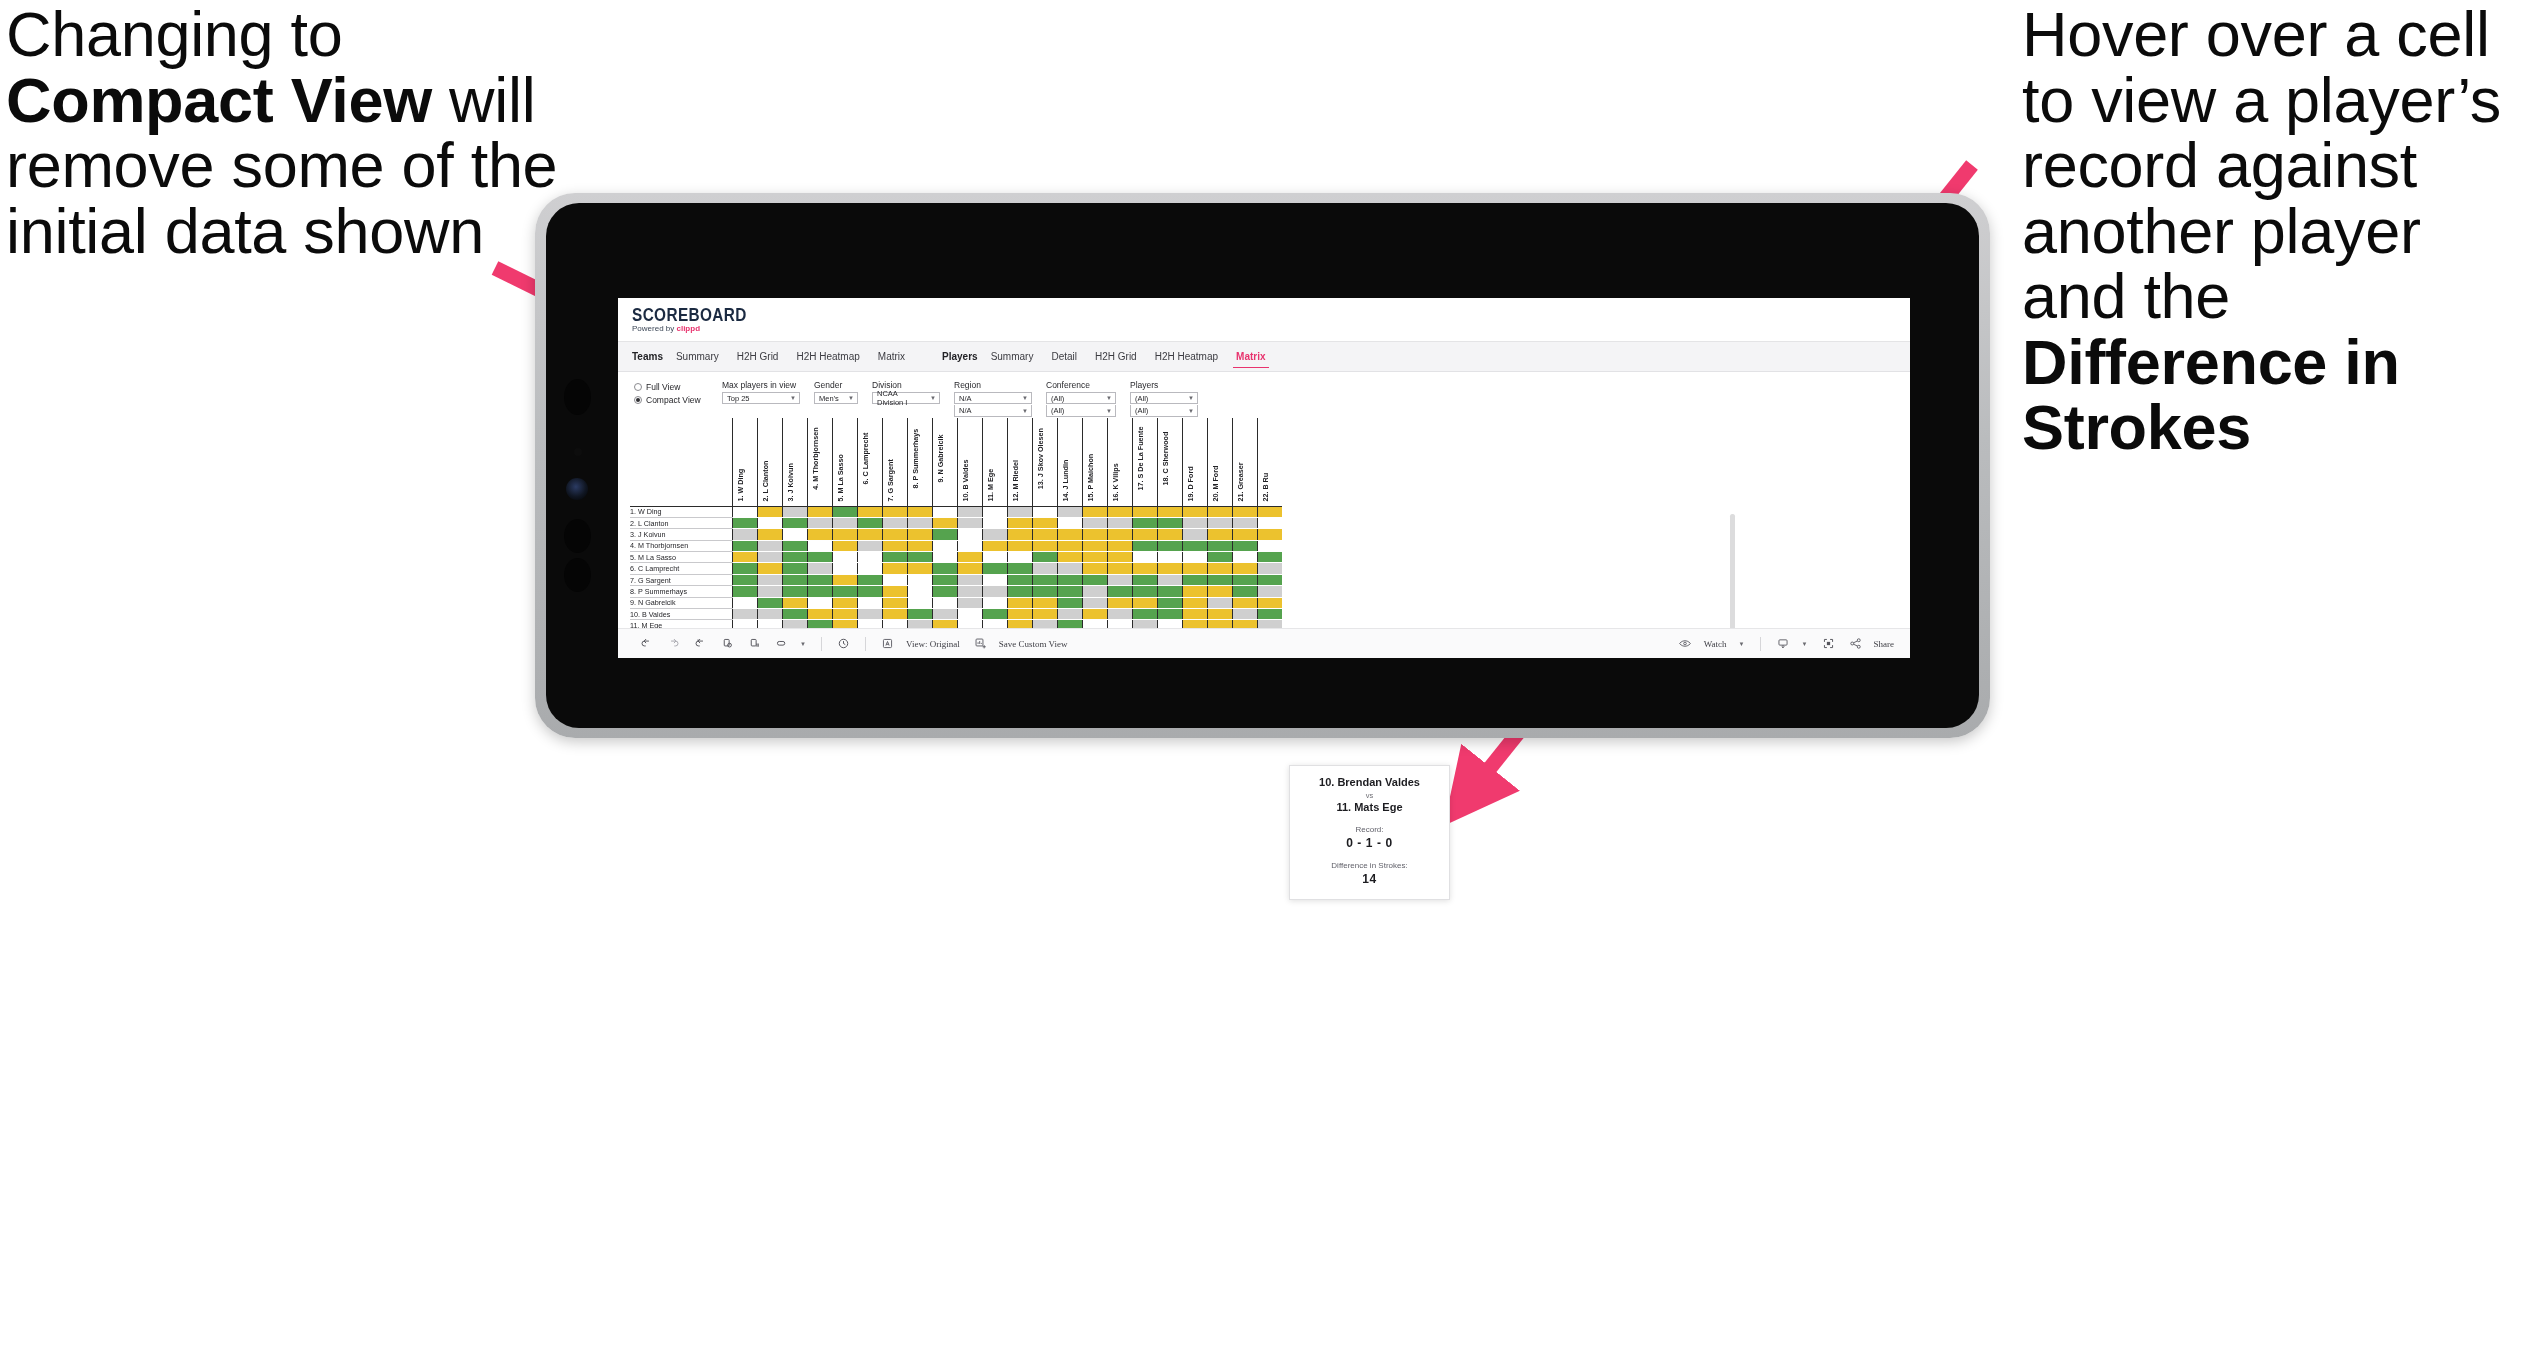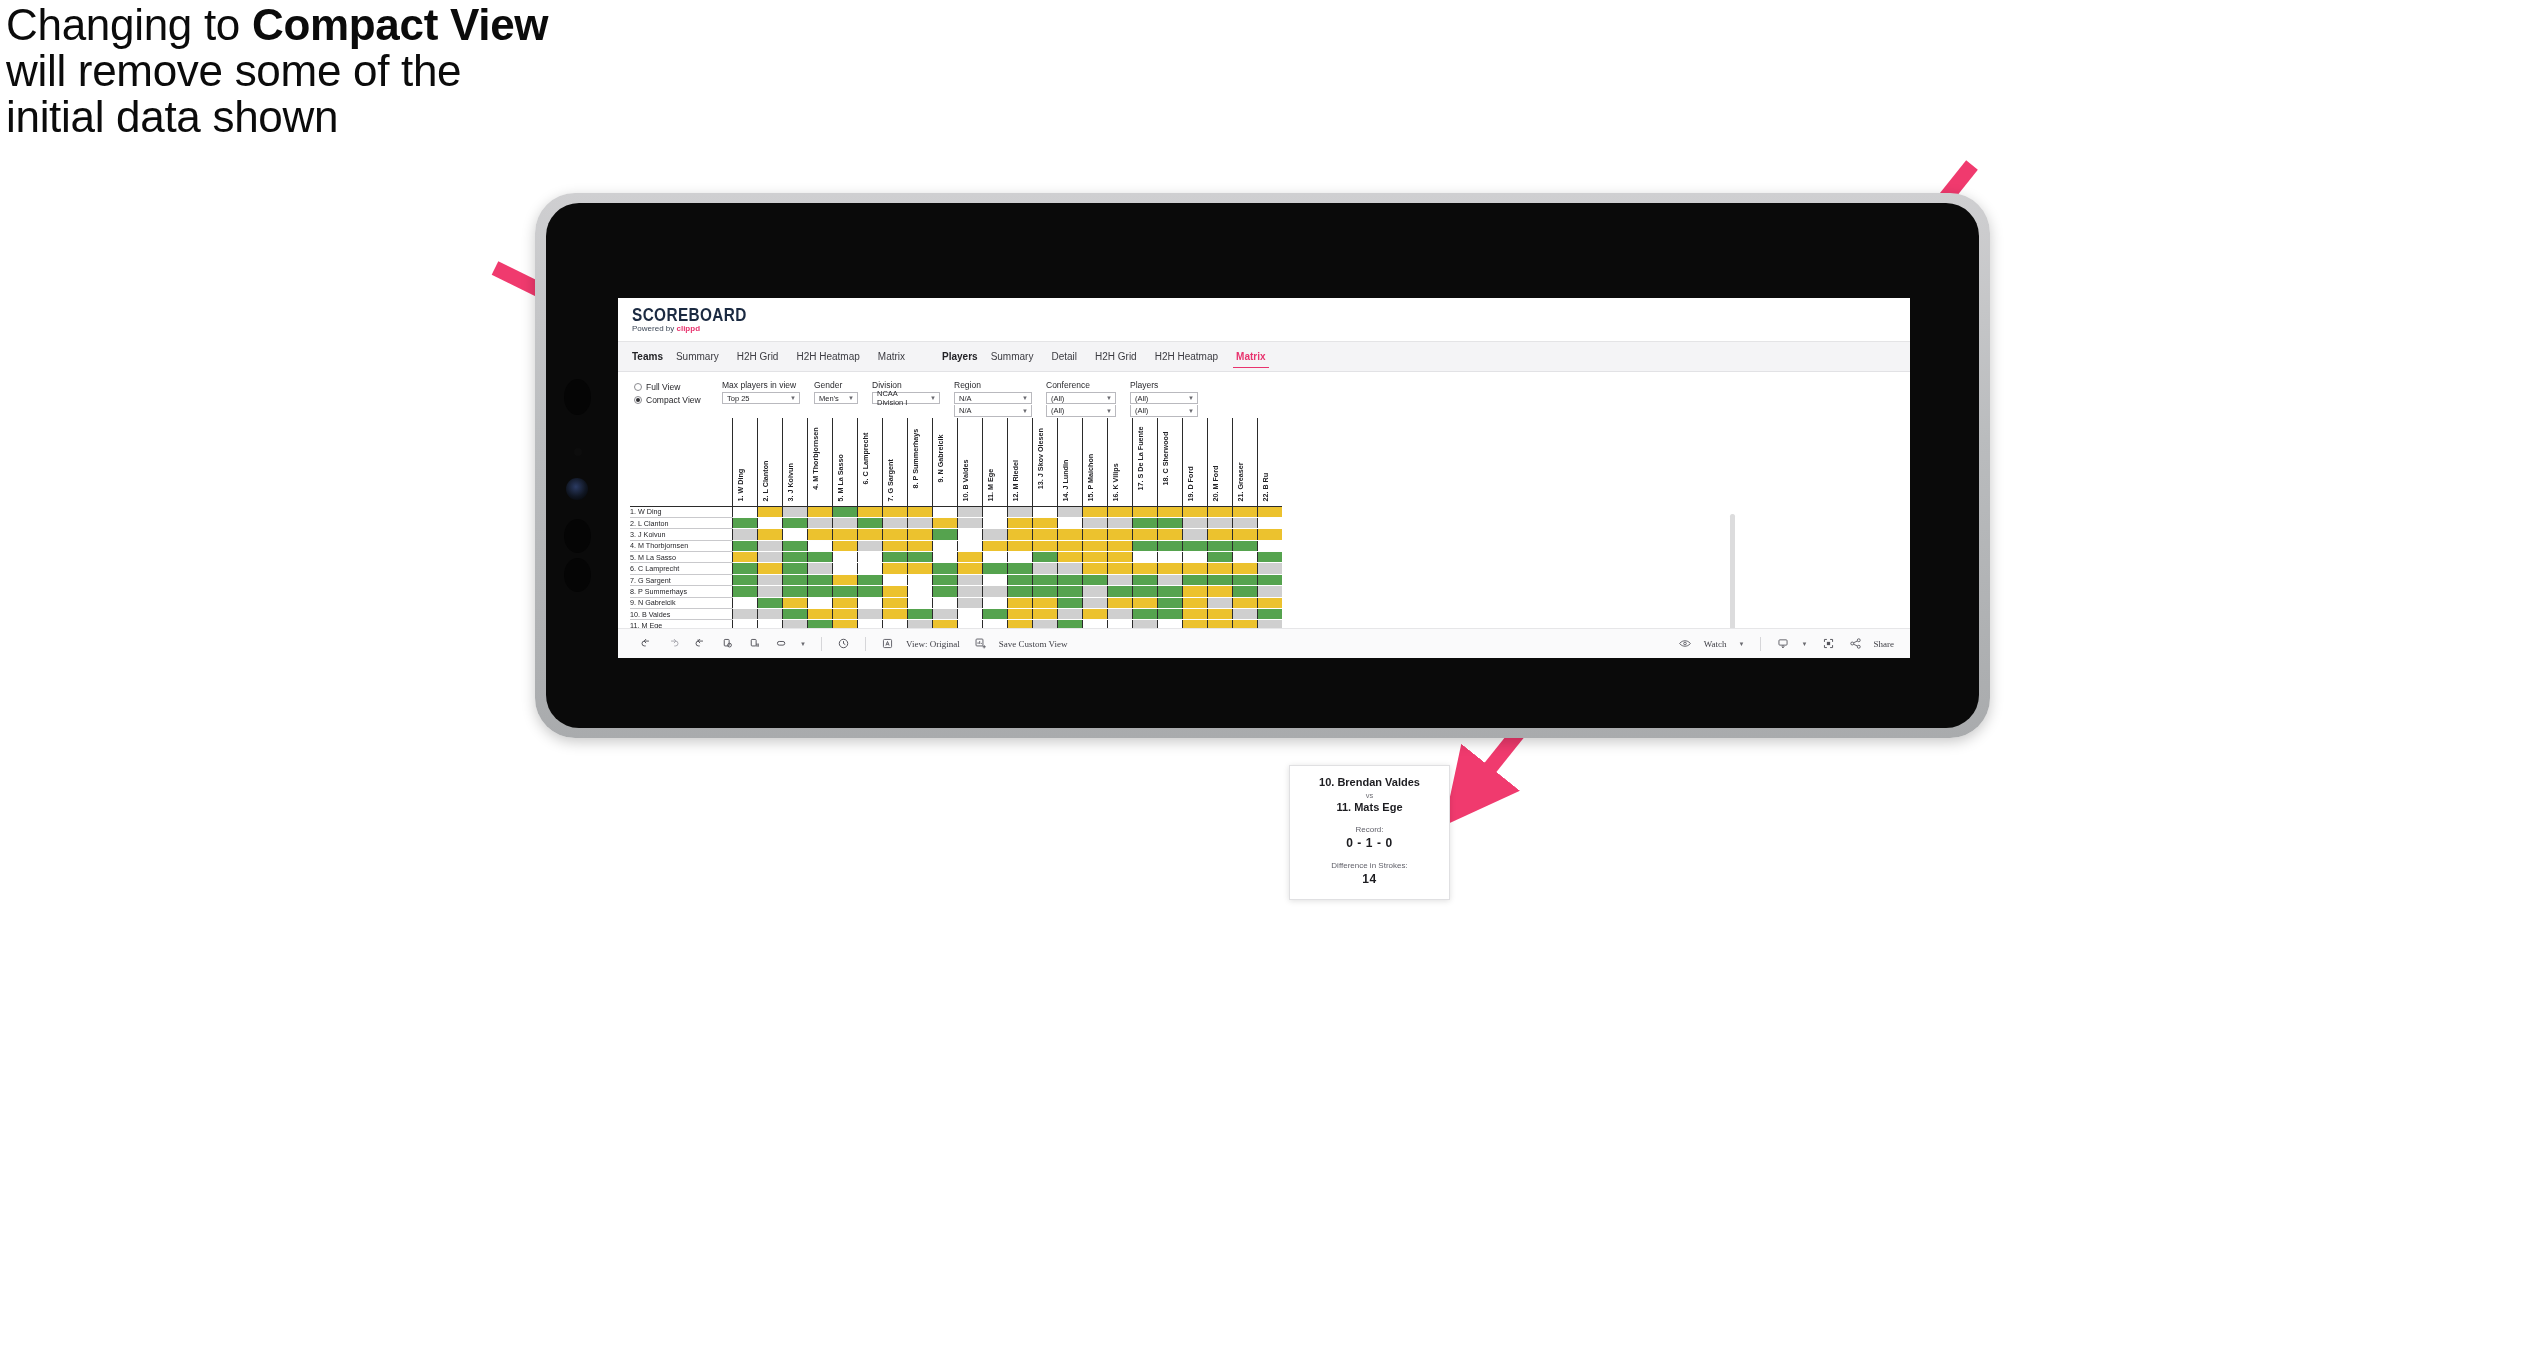--- a/index.html
+++ b/index.html
@@ -7,21 +7,21 @@
     width: 2521px; height: 1356px;
     background: #ffffff;
     font-family: "Liberation Sans", sans-serif;
     overflow: hidden;
   }
   #root { position: relative; width: 2521px; height: 1356px; background: #fff; }
 
   
   .annot {
     position: absolute;
-    font-size: 44px;
+    font-size: 63px;
     line-height: 1.04;
     color: #0b0b0b;
     font-family: "Liberation Sans", sans-serif;
     letter-spacing: -0.3px;
   }
   .annot b { font-weight: 700; }
   #annot-left  { left: 6px;  top: 2px;  width: 560px; }
   #annot-right { left: 2022px; top: 2px; width: 500px; }
 
   
@@ -211,20 +211,23 @@
 </style>
 </head>
 <body>
 
 <div id="root">
 
   <div class="annot" id="annot-left">
     <span>Changing to </span><b>Compact View</b><span> will remove some of the initial data shown</span>
   </div>
 
+  <div class="annot" id="annot-right">
+    <span>Hover over a cell to view a player’s record against another player and the </span><b>Difference in Strokes</b>
+  </div>
 
   <svg class="arrow-svg" viewBox="0 0 2521 1356">
     <defs>
       <marker id="ah1" markerWidth="5" markerHeight="5" refX="2.2" refY="2.5" orient="auto">
         <path d="M0,0 L5,2.5 L0,5 z" fill="#f03a6e"></path>
       </marker>
     </defs>
     <line x1="495" y1="268" x2="840" y2="438" stroke="#f03a6e" stroke-width="15" marker-end="url(#ah1)"></line>
     <line x1="1972" y1="165" x2="1470" y2="793" stroke="#f03a6e" stroke-width="15" marker-end="url(#ah1)"></line>
   </svg>

